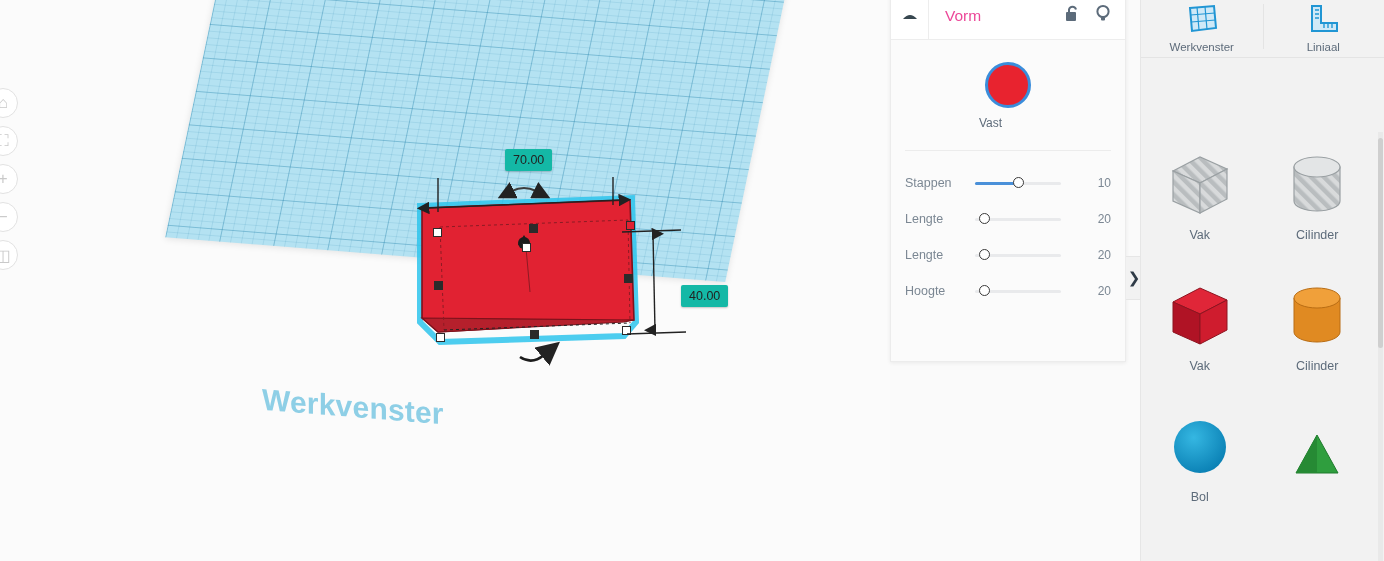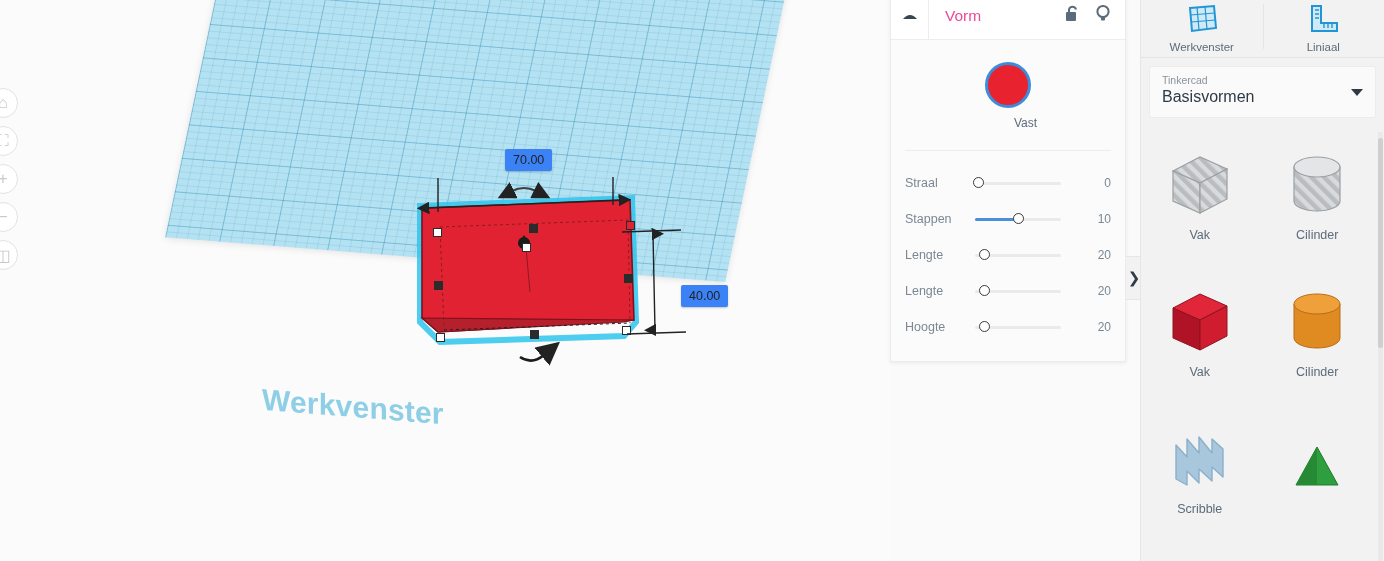--- a/index.html
+++ b/index.html
@@ -37,21 +37,21 @@
     letter-spacing: .2px;
     transform: skewY(4.6deg);
     user-select: none;
   }
 
   
   .solid { position: absolute; left: 418px; top: 196px; width: 222px; height: 145px; }
   .solid svg { display: block; overflow: visible; }
 
   .dim-label {
-    position: absolute; background: #3b82f6; color: #222;
+    position: absolute; background: #14b8a6; color: #222;
     font-size: 12.5px; padding: 4px 8px; border-radius: 2px;
     box-shadow: 0 1px 2px rgba(0,0,0,.22); white-space: nowrap;
   }
   .dim-w { left: 505px; top: 149px; }
   .dim-d { left: 681px; top: 285px; }
 
   .handle {
     position: absolute; width: 9px; height: 9px;
     background: #fff; border: 1.6px solid #2b2b2b;
   }
@@ -80,21 +80,21 @@
     border-bottom: 1px solid #ededed; background: #fff;
   }
   .sp-collapse {
     width: 38px; height: 47px; display: flex; align-items: center; justify-content: center;
     border-right: 1px solid #ededed; color: #37474f;
   }
   .sp-title { flex: 1; font-size: 15.5px; color: #ec4899; padding-left: 16px; }
   .sp-icons { display: flex; gap: 14px; padding-right: 14px; color: #5c6b7a; }
 
   .sp-modes { display: flex; justify-content: center; gap: 38px; padding: 22px 0 14px; }
-  .mode { width: 58px; text-align: right; }
+  .mode { width: 58px; text-align: left; }
   .mode-swatch {
     width: 46px; height: 46px; border-radius: 50%; margin: 0 auto 8px;
     position: relative;
   }
   .mode-swatch.solid-sw { background: #e8232f; border: 3px solid #3a8ddb; }
   .mode-swatch.hole-sw {
     border: 3px solid #fdfdfd;
     background:
       repeating-linear-gradient(-45deg, #b7b7b7 0 5px, #d6d6d6 5px 10px);
     box-shadow: 0 0 0 1px #e4e4e4;
@@ -150,21 +150,21 @@
   .dd-main { font-size: 16px; color: #2e3a46; margin-top: 2px; }
   .dd-caret {
     position: absolute; right: 12px; top: 50%; margin-top: -3px;
     width: 0; height: 0; border-left: 6px solid transparent; border-right: 6px solid transparent;
     border-top: 7px solid #2e3a46;
   }
 
   .lib-grid {
     position: absolute; left: 0; top: 132px; right: 8px; bottom: 0;
     display: grid; grid-template-columns: 1fr 1fr;
-    row-gap: 8px; padding: 6px 0 0 0;
+    row-gap: 2px; padding: 6px 0 0 0;
   }
   .lib-item {
     display: flex; flex-direction: column; align-items: center; justify-content: flex-start;
     padding-top: 10px; height: 129px;
   }
   .lib-thumb { width: 74px; height: 74px; display: flex; align-items: center; justify-content: center; }
   .lib-item-label { font-size: 12.5px; color: #5d6b7a; margin-top: 6px; }
 
   .lib-scroll {
     position: absolute; right: 1px; top: 138px; width: 5px; height: 210px;
@@ -285,28 +285,20 @@
       <div class="mode">
         <div class="mode-swatch solid-sw"></div>
         <div class="mode-label">Vast</div>
       </div>
     </div>
 
     <div class="sp-divider"></div>
 
     <div class="sliders">
       <div class="slider-row">
-        <span class="sl-name">Straal</span>
-        <span class="sl-track">
-          <span class="sl-fill" style="width:0"></span>
-          <span class="sl-knob" style="left:-2px;"></span>
-        </span>
-        <span class="sl-val">0</span>
-      </div>
-      <div class="slider-row">
         <span class="sl-name">Stappen</span>
         <span class="sl-track">
           <span class="sl-fill" style="width:43px"></span>
           <span class="sl-knob" style="left:38px;"></span>
         </span>
         <span class="sl-val">10</span>
       </div>
       <div class="slider-row">
         <span class="sl-name">Lengte</span>
         <span class="sl-track">
@@ -354,25 +346,20 @@
         <span>
           <svg width="32" height="30" viewBox="0 0 32 30">
             <path d="M5 2 L14 2 L14 19 L30 19 L30 27 L5 27 Z" fill="#cfe9f7" stroke="#2196d4" stroke-width="2"></path>
             <path d="M17 19 v5 M21 19 v5 M25 19 v5 M8 6 h4 M8 10 h4 M8 14 h4" stroke="#2196d4" stroke-width="1.4"></path>
           </svg>
         </span>
         <span class="lib-tool-label">Liniaal</span>
       </div>
     </div>
 
-    <div class="lib-dropdown">
-      <div class="dd-sub">Tinkercad</div>
-      <div class="dd-main">Basisvormen</div>
-      <div class="dd-caret"></div>
-    </div>
 
     <div class="lib-scroll-track"></div>
     <div class="lib-scroll"></div>
 
     <div class="lib-grid">
 
       <div class="lib-item">
         <span class="lib-thumb">
           <svg width="74" height="72" viewBox="0 0 74 72">
             <defs>
@@ -413,30 +400,35 @@
       <div class="lib-item">
         <span class="lib-thumb">
           <svg width="74" height="72" viewBox="0 0 74 72">
             <path d="M14 18 h46 v34 a23 10 0 0 1 -46 0 Z" fill="#e08a22" stroke="#b96d14" stroke-width="1"></path>
             <ellipse cx="37" cy="18" rx="23" ry="10" fill="#f0a03a" stroke="#b96d14" stroke-width="1"></ellipse>
           </svg>
         </span>
         <span class="lib-item-label">Cilinder</span>
       </div>
 
-
-      <div class="lib-item">
-        <span class="lib-thumb">
-          <svg width="74" height="72" viewBox="0 0 74 72">
-            <path d="M13 56 L13 22 L24 34 L24 16 L36 30 L36 14 L49 30 L49 16 L60 26 L60 54
-                     L49 44 L49 58 L36 46 L36 60 L24 48 L24 62 Z" fill="#a9c7dc" stroke="#8bb0ca" stroke-width="1.4" stroke-linejoin="round"></path>
-          </svg>
-        </span>
-        <span class="lib-item-label">Scribble</span>
-      </div>
+      <div class="lib-item">
+        <span class="lib-thumb">
+          <svg width="74" height="72" viewBox="0 0 74 72">
+            <defs>
+              <radialGradient id="sg" cx="38%" cy="32%" r="72%">
+                <stop offset="0%" stop-color="#35b7e2"></stop>
+                  <stop offset="100%" stop-color="#0a80b4"></stop>
+              </radialGradient>
+            </defs>
+            <circle cx="37" cy="36" r="26" fill="url(#sg)"></circle>
+          </svg>
+        </span>
+        <span class="lib-item-label">Bol</span>
+      </div>
+
 
       <div class="lib-item">
         <span class="lib-thumb">
           <svg width="74" height="72" viewBox="0 0 74 72">
             <path d="M37 24 L58 62 L16 62 Z" fill="#2f9e3e" stroke="#1f7a2c" stroke-width="1"></path>
             <path d="M37 24 L37 62 L16 62 Z" fill="#268a34"></path>
           </svg>
         </span>
         <span class="lib-item-label"></span>
       </div>

